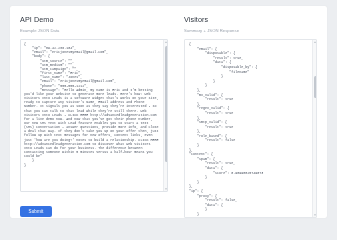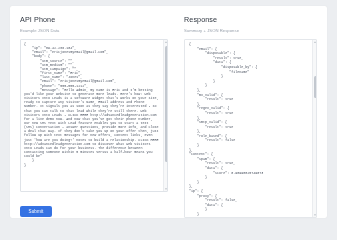--- a/index.html
+++ b/index.html
@@ -149,21 +149,21 @@
     letter-spacing: 0.1px;
   }
 </style>
 </head>
 <body>
 
 <div id="app">
   <div class="page-card">
 
     <div class="col col-left">
-      <div class="panel-title">API Phone</div>
+      <div class="panel-title">API Demo</div>
       <div class="panel-sub">Example JSON Data</div>
 
       <div class="json-box json-left">
         <pre class="json-text">{
     "ip": "89.42.236.104",
     "email": "ericjonesmyemail@gmail.com",
     "body": {
         "utm_source": "",
         "utm_medium": "",
         "utm_campaign": "",
@@ -180,21 +180,21 @@
           <div class="arrow down">▼</div>
         </div>
       </div>
 
       <div class="submit-row">
         <button class="submit-btn">Submit</button>
       </div>
     </div>
 
     <div class="col col-right">
-      <div class="panel-title">Response</div>
+      <div class="panel-title">Visitors</div>
       <div class="panel-sub">Summary + JSON Response</div>
 
       <div class="json-box json-right">
         <pre class="json-text right">{
     "email": {
         "disposable": {
             "result": true,
             "data": {
                 "disposable_by": {
                     "filename"

